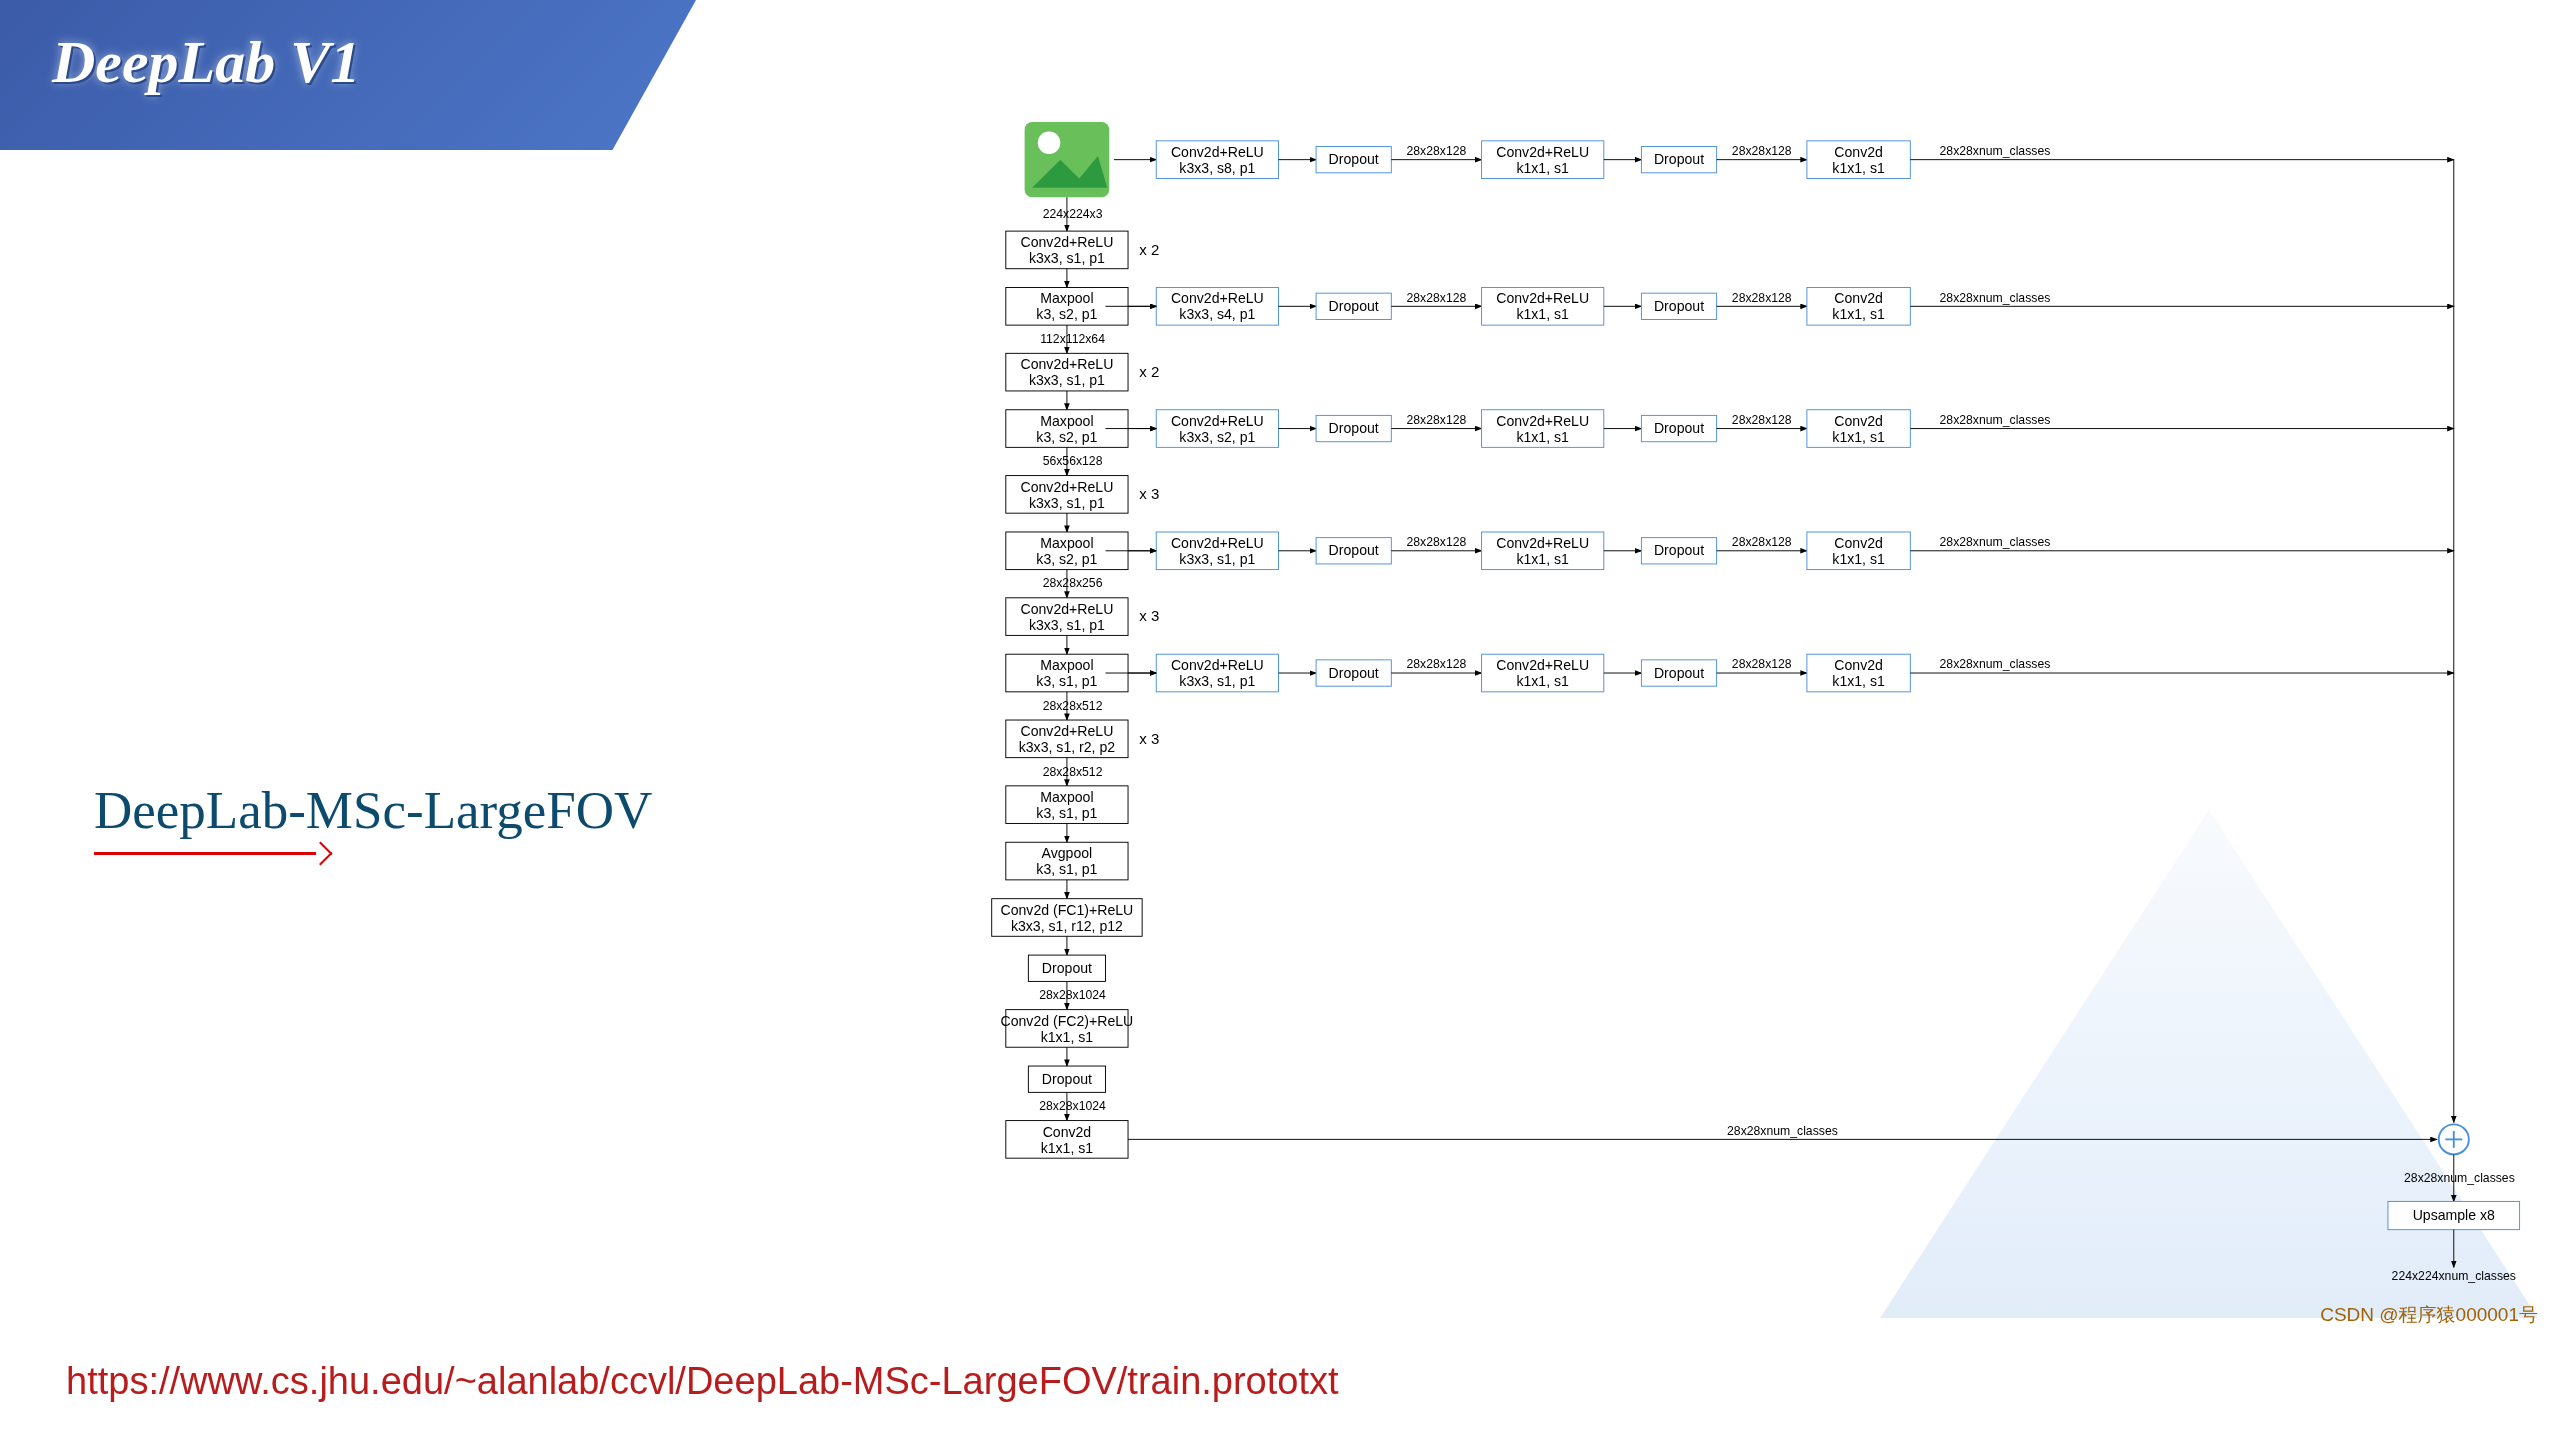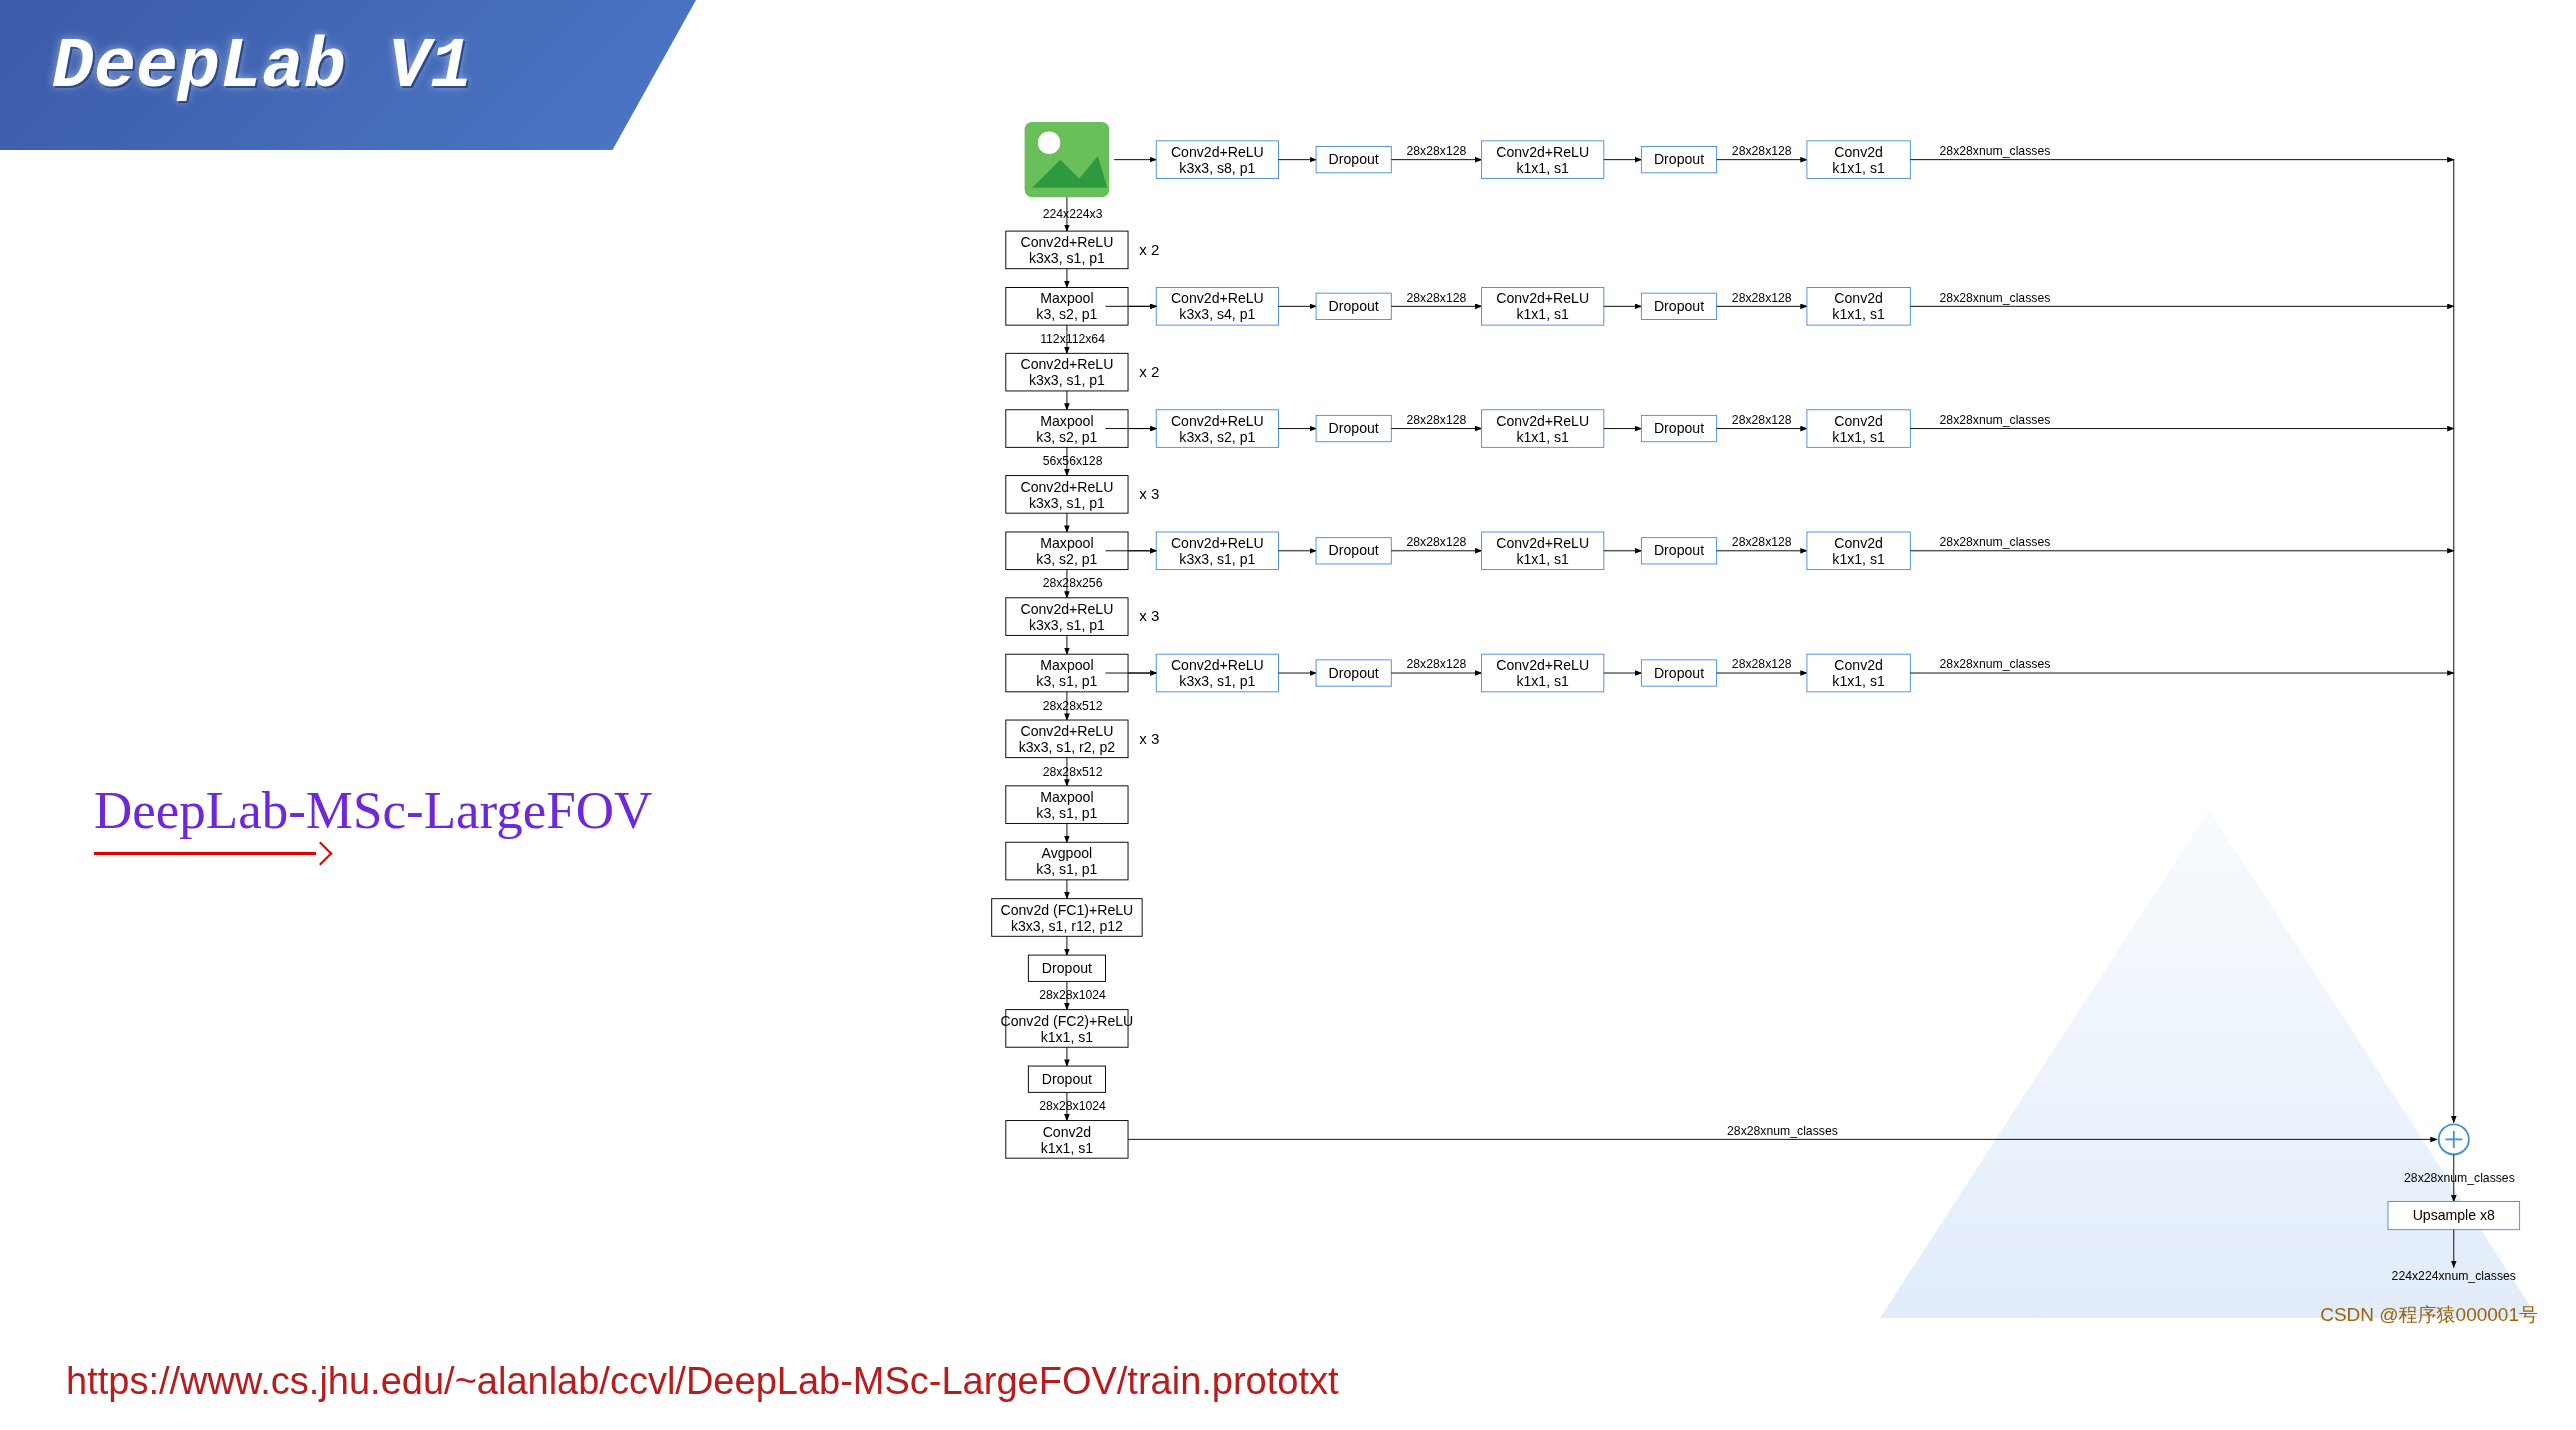--- a/index.html
+++ b/index.html
@@ -1,19 +1,19 @@
 <!DOCTYPE html>
 <html style="font-size:15px"><head>
 <meta charset="utf-8">
 <style>
   html,body{margin:0;padding:0;width:2576px;height:1431px;font-family:Arial,Helvetica,sans-serif;background:#fff;position:relative;overflow:hidden}
   
   .banner{position:absolute;left:0;top:0;width:696px;height:150px;background:linear-gradient(135deg,#3b5ba8 0%,#4d77c8 100%);clip-path:polygon(0 0,100% 0,88% 100%,0 100%)}
-  .banner-text{position:absolute;left:52px;top:28px;font-size:70px;font-weight:bold;color:#fff;font-family:Liberation Mono, monospace;text-shadow:1.9px 1.9px 0 #2a4a8a,0 0 9.4px rgba(255,255,255,.5);font-style:italic}
-  .subtitle{position:absolute;left:94px;top:780px;font-family:'Times New Roman',serif;font-size:53px;color:#6d28d9}
+  .banner-text{position:absolute;left:52px;top:28px;font-size:60px;font-weight:bold;color:#fff;font-family:Liberation Serif, serif;text-shadow:1.9px 1.9px 0 #2a4a8a,0 0 9.4px rgba(255,255,255,.5);font-style:italic}
+  .subtitle{position:absolute;left:94px;top:780px;font-family:'Times New Roman',serif;font-size:53px;color:#0c4a6e}
   .underline{position:absolute;left:94px;top:852px;width:222px;height:2.8px;background:#d00}
   .underline::after{content:"";position:absolute;right:-13px;top:-7.5px;width:15px;height:15px;border-right:2.8px solid #d00;border-bottom:2.8px solid #d00;transform:rotate(-45deg)}
   .footer-url{position:absolute;left:66px;bottom:28px;font-size:38px;color:#b91c1c}
   .footer-wm{position:absolute;right:38px;bottom:103px;font-size:19px;color:#a16207}
   
   .tri{position:absolute;right:38px;bottom:113px;width:658px;height:508px;background:linear-gradient(180deg,rgba(120,170,230,.05) 0%,rgba(120,170,230,.22) 100%);clip-path:polygon(50% 0,0 100%,100% 100%)}
   
   .diagram{position:absolute;left:987px;top:122px;width:1542px;height:1260px}
   .box{stroke:#000;stroke-width:1;fill:#fff}
   .bluebox{stroke:#4a90d9;stroke-width:1;fill:#fff}

